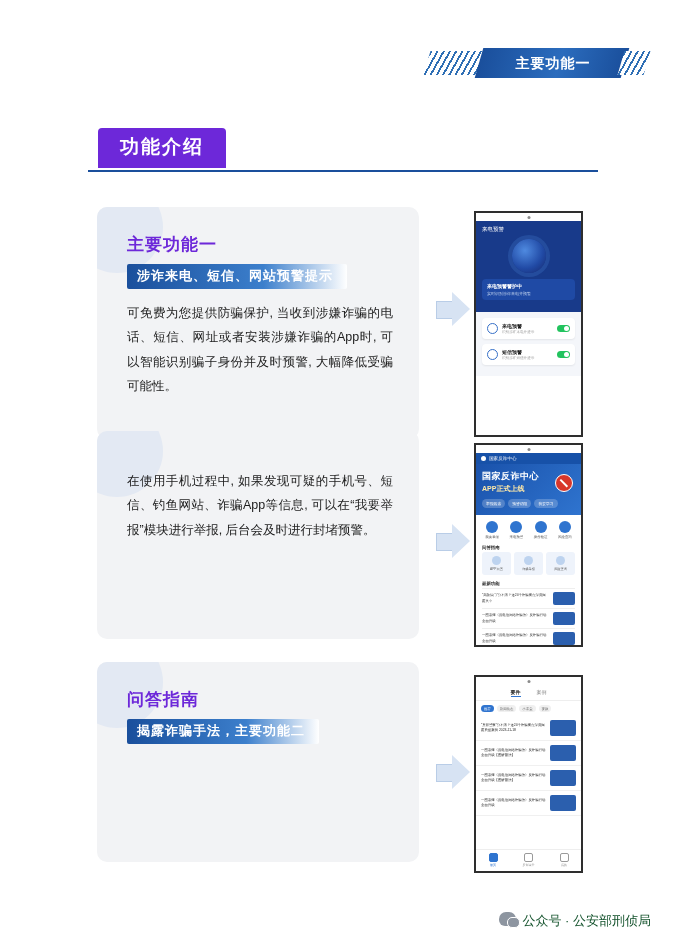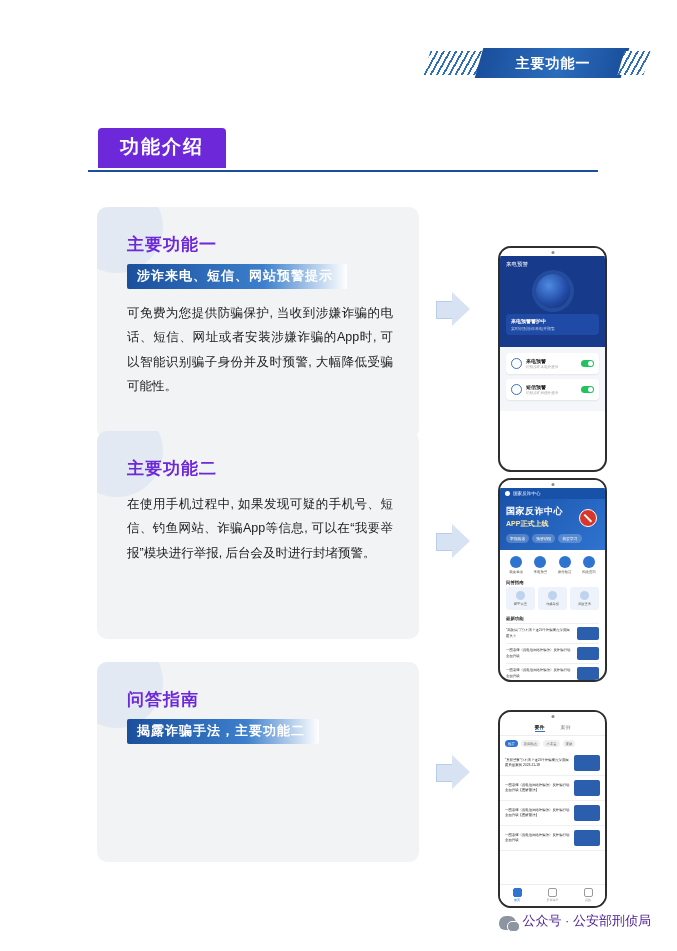--- a/index.html
+++ b/index.html
@@ -185,27 +185,26 @@
     border-bottom: 17px solid transparent;
     border-left: 18px solid #d7e3f3;
   }
   #arrow-1 { left: 436px; top: 292px; }
   #arrow-2 { left: 436px; top: 524px; }
   #arrow-3 { left: 436px; top: 755px; }
 
   
   .phone {
     position: absolute;
-    left: 498px;
+    left: 474px;
     width: 105px;
     border: 2px solid #2e2e2e;
-    border-radius: 13px;
+    border-radius: 0;
     background: #ffffff;
     overflow: hidden;
-    margin-top: 35px;
   }
   #phone-1 { top: 211px; height: 222px; }
   #phone-2 { top: 443px; height: 200px; }
   #phone-3 { top: 675px; height: 194px; }
   .phone-notch {
     height: 8px;
     background: #ffffff;
     position: relative;
   }
   .phone-notch::after {
@@ -368,23 +367,23 @@
     text-align: center;
     font-size: 13px;
     color: #333333;
     letter-spacing: 1px;
   }
   .watermark {
     position: absolute;
     right: 26px;
     top: 912px;
     display: flex;
-    align-items: flex-end;
+    align-items: flex-start;
     gap: 6px;
-    color: #4c1d95;
+    color: #14532d;
     font-size: 13px;
   }
   .wechat-icon {
     width: 17px; height: 14px; border-radius: 7px 7px 6px 6px;
     background: #8d95a0; position: relative; flex: none;
   }
   .wechat-icon::after {
     content: ""; position: absolute; right: -4px; bottom: -2px;
     width: 11px; height: 9px; border-radius: 5px; background: #8d95a0;
     border: 1.5px solid #ffffff;
@@ -412,21 +411,20 @@
     <div class="feature-inner">
       <div class="feature-head">主要功能一</div>
       <div class="feature-sub">涉诈来电、短信、网站预警提示</div>
       <div class="feature-body">可免费为您提供防骗保护, 当收到涉嫌诈骗的电话、短信、网址或者安装涉嫌诈骗的App时, 可以智能识别骗子身份并及时预警, 大幅降低受骗可能性。</div>
     </div>
   </div>
 
   <div class="feature" id="feature-2">
     <div class="blob"></div>
     <div class="feature-inner">
-      <div class="feature-head">主要功能二</div>
       <div class="feature-body">在使用手机过程中, 如果发现可疑的手机号、短信、钓鱼网站、诈骗App等信息, 可以在“我要举报”模块进行举报, 后台会及时进行封堵预警。</div>
     </div>
   </div>
 
   <div class="feature" id="feature-3">
     <div class="blob"></div>
     <div class="feature-inner">
       <div class="feature-head">问答指南</div>
       <div class="feature-sub">揭露诈骗手法，主要功能二</div>
     </div>

